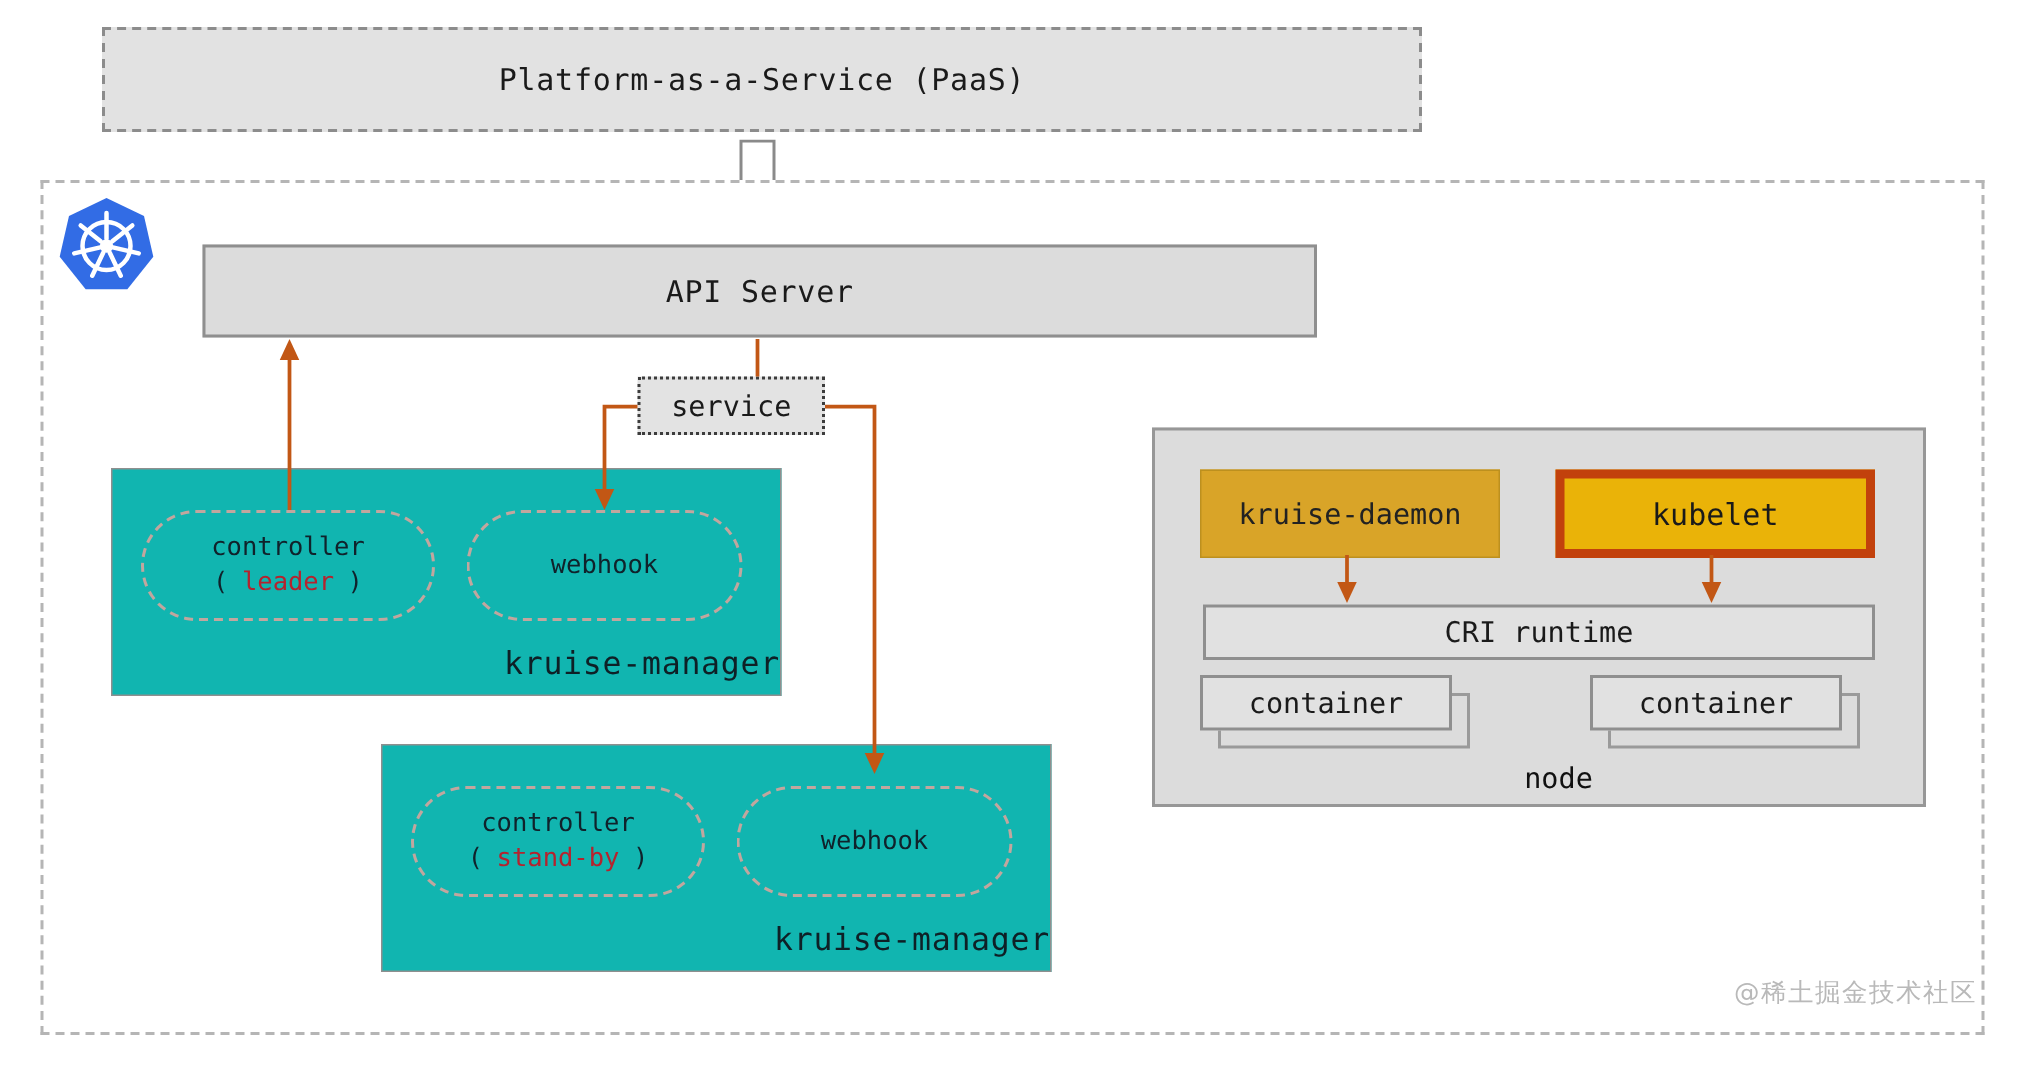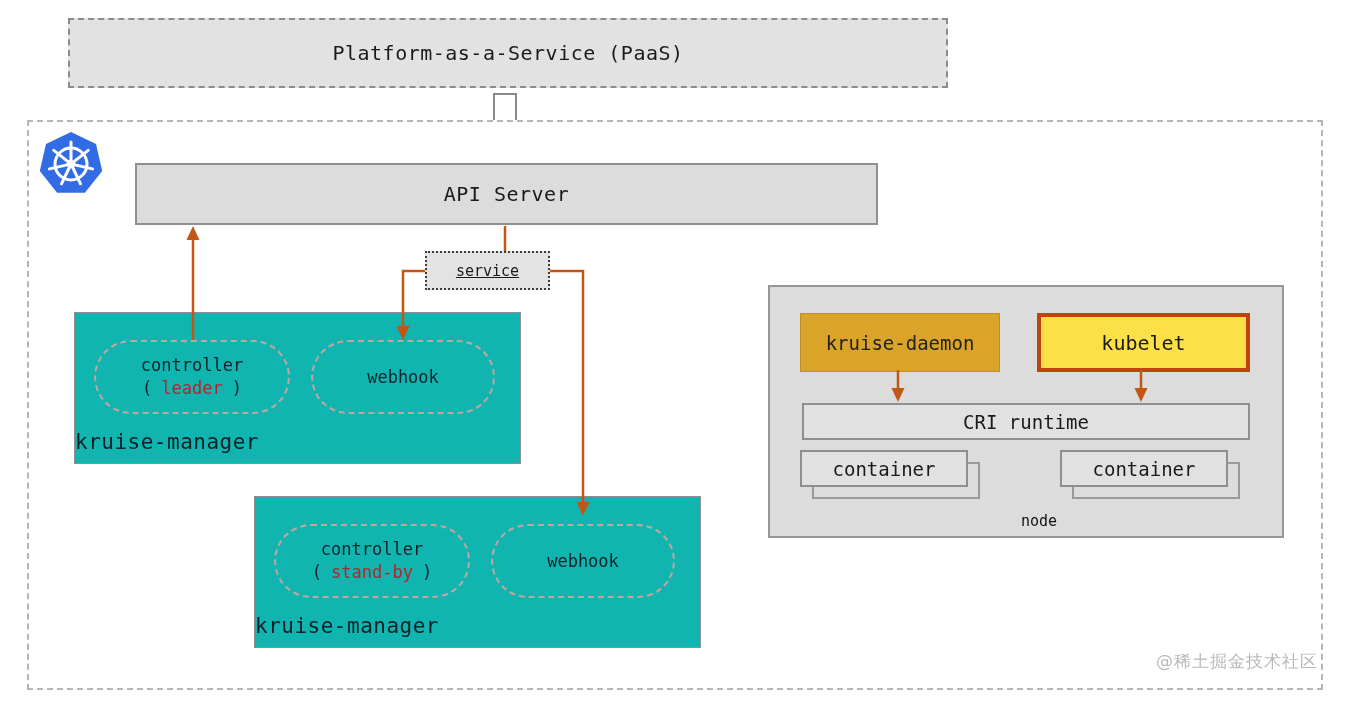--- a/index.html
+++ b/index.html
@@ -16,45 +16,45 @@
 
   
   .cluster{left:27px;top:120px;width:1296px;height:570px;border:2px dashed #b5b5b5;background:#ffffff;}
 
   
   .api{left:135px;top:163px;width:743px;height:62px;background:#dcdcdc;
        border:2px solid #8f8f8f;font-size:20px;letter-spacing:.5px;}
 
   
   .service{left:425px;top:251px;width:125px;height:39px;background:#e3e3e3;
-           border:2px dotted #3c3c3c;font-size:15px;text-decoration:underline;}
+           border:2px dotted #3c3c3c;font-size:19px;}
 
   
   .km{width:447px;height:152px;background:#11b5b0;border:1.5px solid #8f8f8f;}
   .km1{left:74px;top:312px;}
   .km2{left:254px;top:496px;}
   .pill{position:absolute;box-sizing:border-box;border:2px dashed #c2a69e;border-radius:38px;
         display:flex;flex-direction:column;align-items:center;justify-content:center;
         font-size:17px;line-height:23px;color:#10222b;}
   .pill.controller{left:19px;top:27px;width:196px;height:74px;}
   .pill.webhook{left:236px;top:27px;width:184px;height:74px;justify-content:center;}
   .role-row{display:flex;gap:9px;align-items:center;}
   .role{color:#b5232e;}
-  .km-label{position:absolute;left:0;right:0;bottom:9px;text-align:left;
+  .km-label{position:absolute;left:0;right:0;bottom:9px;text-align:right;
             font-size:21px;color:#0e2026;letter-spacing:.5px;}
 
   
   .node{left:768px;top:285px;width:516px;height:253px;background:#dcdcdc;border:2px solid #979797;}
   .daemon{left:30px;top:26px;width:200px;height:59px;background:#d9a428;border:1px solid #bd901e;
           font-size:19px;color:#222;}
-  .kubelet{left:267px;top:26px;width:213px;height:59px;background:#fde047;border:4px solid #c2410c;font-size:20px;text-align:right;}
+  .kubelet{left:267px;top:26px;width:213px;height:59px;background:#eab308;border:6px solid #c2410c;font-size:20px;text-align:right;}
   .cri{left:32px;top:116px;width:448px;height:37px;background:#e1e1e1;border:2px solid #8f8f8f;font-size:19px;}
   .cont{width:168px;height:37px;background:#e1e1e1;border:2px solid #8f8f8f;font-size:19px;}
   .cont-shadow{width:168px;height:37px;background:#dcdcdc;border:2px solid #9a9a9a;}
-  .node-label{position:absolute;left:0;right:0;bottom:6px;text-align:center;font-size:15px;color:#111;padding-left:26px;}
+  .node-label{position:absolute;left:0;right:0;bottom:6px;text-align:center;font-size:19px;color:#111;padding-left:26px;}
 
   
   .arrows{left:0;top:0;width:1350px;height:710px;pointer-events:none;}
   .flow{stroke:#c25715;stroke-width:2.5;fill:none;}
   .flow-head{fill:#c25715;stroke:none;}
 
   .watermark{left:1156px;top:650px;font-size:17px;color:#b9b9b9;
              font-family:"DejaVu Sans","Liberation Sans",sans-serif;letter-spacing:1px;}
 </style>
 </head>

